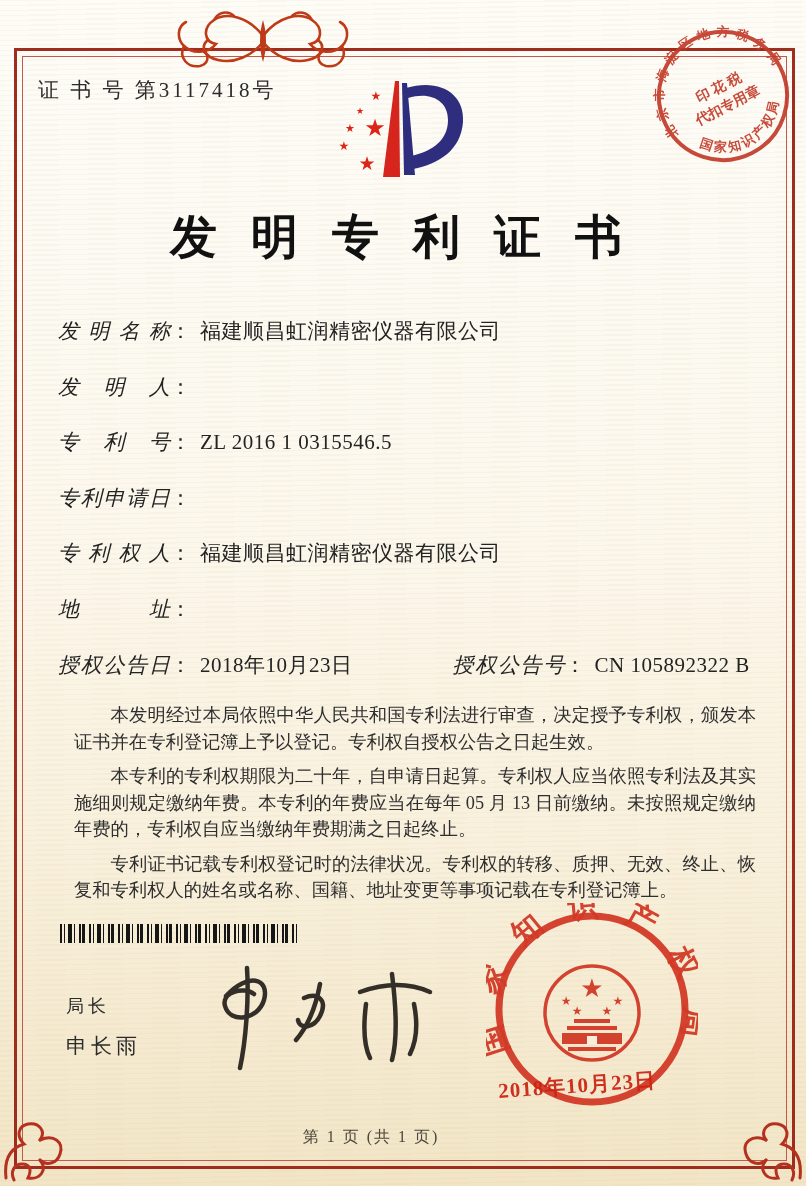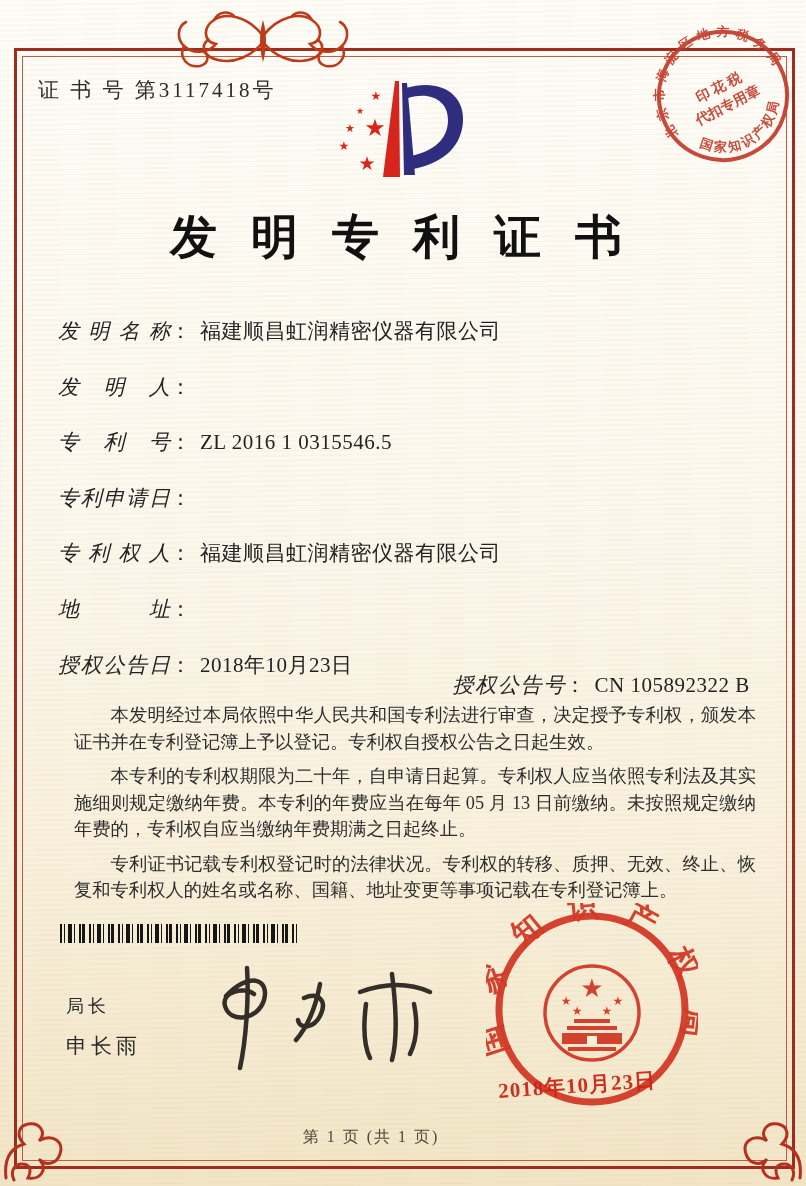--- a/index.html
+++ b/index.html
@@ -14,21 +14,21 @@
   .frame-outer{left:14px;top:48px;right:11px;bottom:17px;border:3px solid #9f2d1e;}
   .frame-inner{left:22px;top:56px;right:19px;bottom:25px;border:1px solid #c25949;}
   .cert-no{left:38px;top:76px;font-size:21px;letter-spacing:3px;color:#2b2b2b;}
   .title{left:0;right:0;top:206px;text-align:center;font-size:47px;font-weight:bold;
          letter-spacing:34px;padding-left:20px;color:#111;}
   .fields{left:58px;top:318px;width:700px;font-size:21px;color:#232323;}
   .frow{height:55.6px;display:flex;align-items:flex-start;line-height:1.25;}
   .flabel{display:inline-block;width:112px;text-align:justify;text-align-last:justify;flex:0 0 112px;font-style:italic;}
   .fcolon{flex:0 0 auto;}
   .fvalue{margin-left:9px;letter-spacing:0.5px;white-space:nowrap;}
-  .pair2{margin-left:100px;display:flex;margin-top:20px;}
+  .pair2{margin-left:100px;display:flex;}
   .paras{left:58px;top:702px;width:698px;font-size:18.3px;line-height:26.5px;color:#2e2e2e;text-align:justify;}
   .paras p{margin:0 0 0 16px;text-indent:2em;}
   .paras p + p{margin-top:8px;}
   .barcode{left:60px;top:924px;width:237px;height:19px;
     background-image:repeating-linear-gradient(90deg,
       #161616 0 2px, transparent 2px 4px,
       #161616 4px 5px, transparent 5px 8px,
       #161616 8px 12px, transparent 12px 14px,
       #161616 14px 15px, transparent 15px 19px,
       #161616 19px 21px, transparent 21px 22px,

